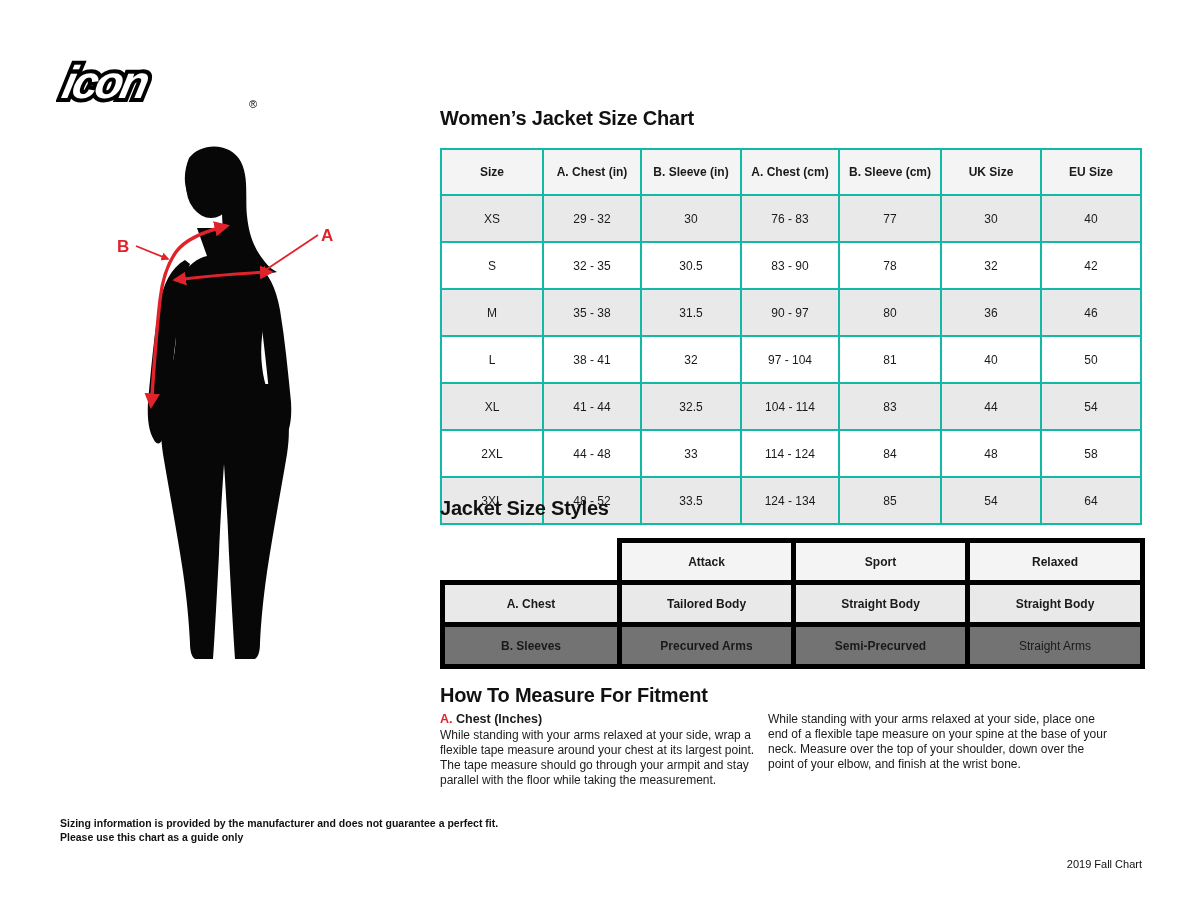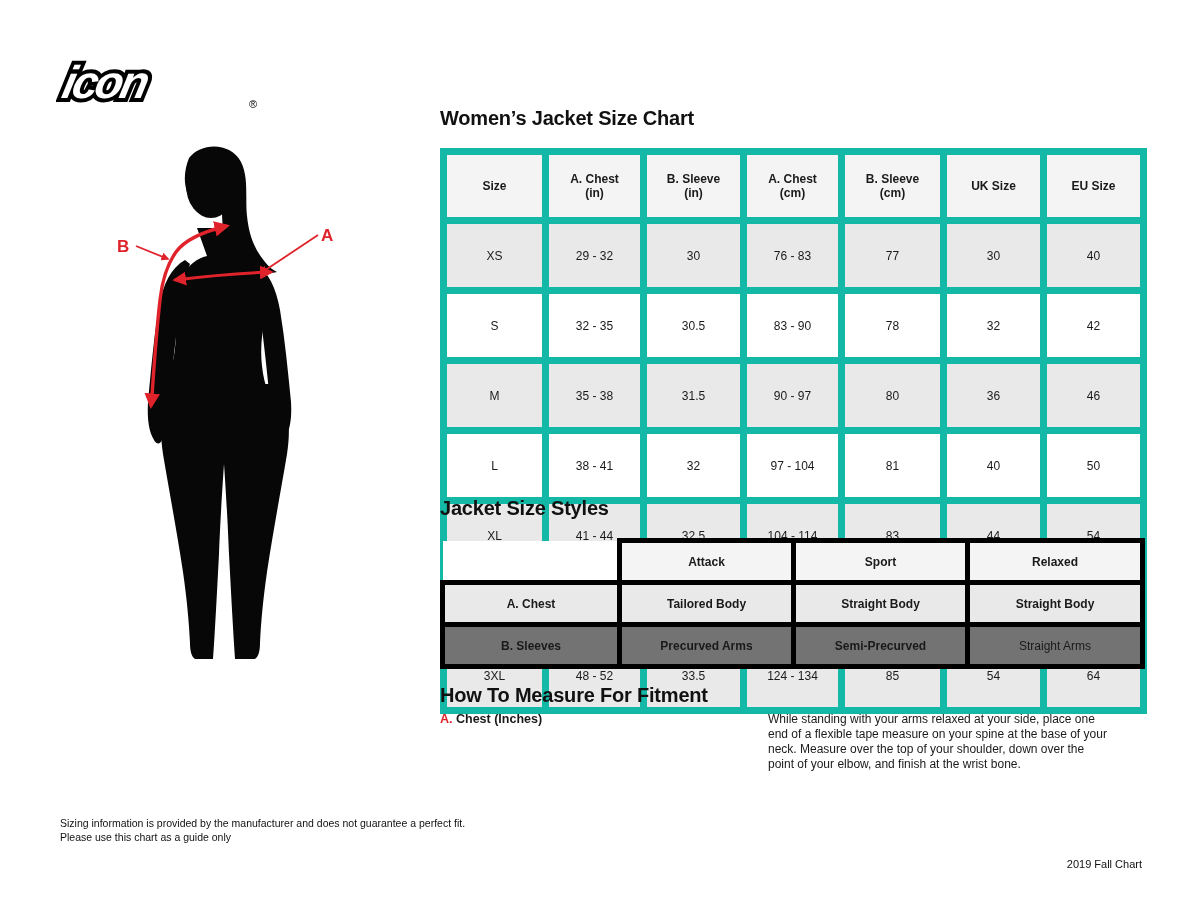--- a/index.html
+++ b/index.html
@@ -15,21 +15,21 @@
   #title-size-chart{left:440px;top:107px;}
   #title-styles{left:440px;top:497px;}
   #title-measure{left:440px;top:684px;}
 
   
   table{border-collapse:collapse;table-layout:fixed;}
   .size-table{
     position:absolute;left:440px;top:148px;width:700px;font-size:12px;
   }
   .size-table th,.size-table td{
-    border:7px solid #14b8a6;text-align:center;vertical-align:middle;padding:13px;
+    border:2px solid #14b8a6;text-align:center;vertical-align:middle;padding:4px;
   }
   .size-table th{height:36px;font-weight:700;background:#f4f4f4;color:#1a1a1a;}
   .size-table td{height:37px;font-weight:400;color:#1a1a1a;background:#ffffff;}
   .size-table tr.alt td{background:#e9e9e9;}
 
   
   .styles-table{
     position:absolute;left:440px;top:538px;width:700px;font-size:12px;
   }
   .styles-table th,.styles-table td{
@@ -45,21 +45,21 @@
   
   .measure-col{position:absolute;top:712px;width:334px;font-size:12px;line-height:15px;color:#1a1a1a;}
   #measure-chest{left:440px;}
   #measure-sleeve{left:768px;width:344px;}
   .measure-head{font-weight:700;font-size:12.5px;margin-bottom:1px;}
   .measure-prefix{color:#e0232b;font-weight:700;}
 
   
   .disclaimer{
     position:absolute;left:60px;top:816px;font-size:10.5px;line-height:14px;
-    font-weight:400;color:#111;
+    font-weight:700;color:#111;
   }
   .chart-version{
     position:absolute;right:58px;top:858px;font-size:11px;color:#111;
   }
 
   
   .logo{position:absolute;left:56px;top:52px;}
   .figure{position:absolute;left:105px;top:140px;}
 </style>
 </head>
@@ -223,20 +223,21 @@
     </tbody>
   </table>
 
   <div class="sec-title" id="title-measure">How To Measure For Fitment</div>
 
   <div class="measure-col" id="measure-chest">
     <div class="measure-head">
       <span class="measure-prefix">A.</span>
       <span>Chest (Inches)</span>
     </div>
+    <div>While standing with your arms relaxed at your side, wrap a flexible tape measure around your chest at its largest point. The tape measure should go through your armpit and stay parallel with the floor while taking the measurement.</div>
   </div>
 
   <div class="measure-col" id="measure-sleeve">
     <div>While standing with your arms relaxed at your side, place one end of a flexible tape measure on your spine at the base of your neck. Measure over the top of your shoulder, down over the point of your elbow, and finish at the wrist bone.</div>
   </div>
 
   <div class="disclaimer">
     <div>Sizing information is provided by the manufacturer and does not guarantee a perfect fit.</div>
     <div>Please use this chart as a guide only</div>
   </div>

